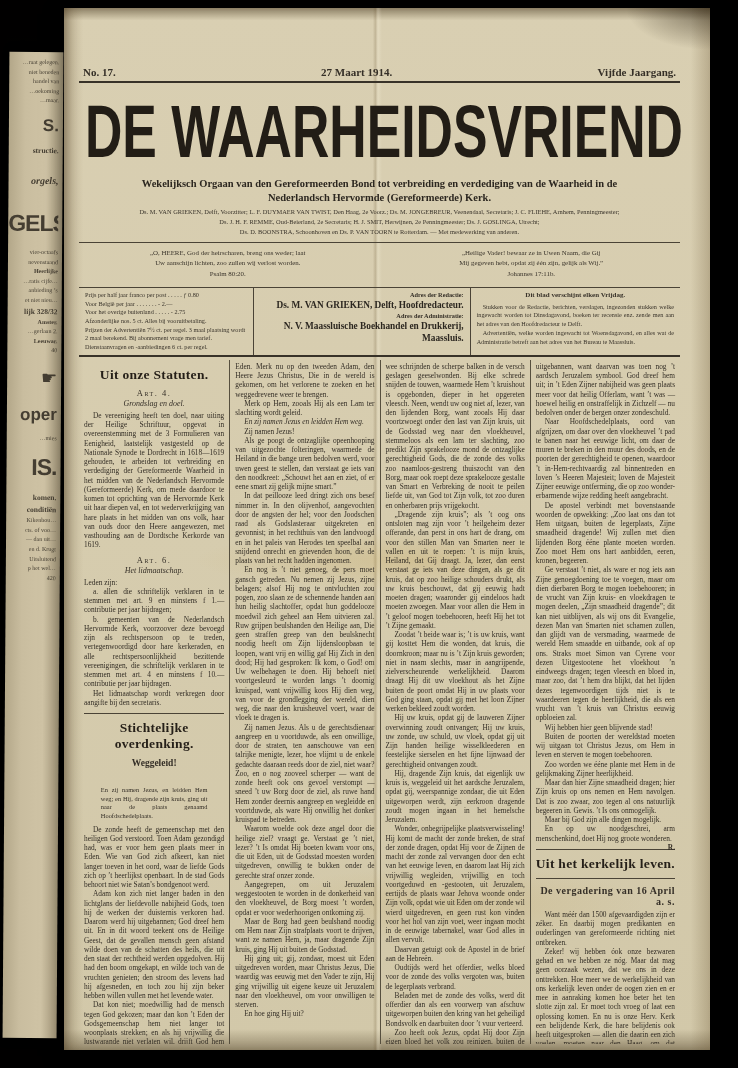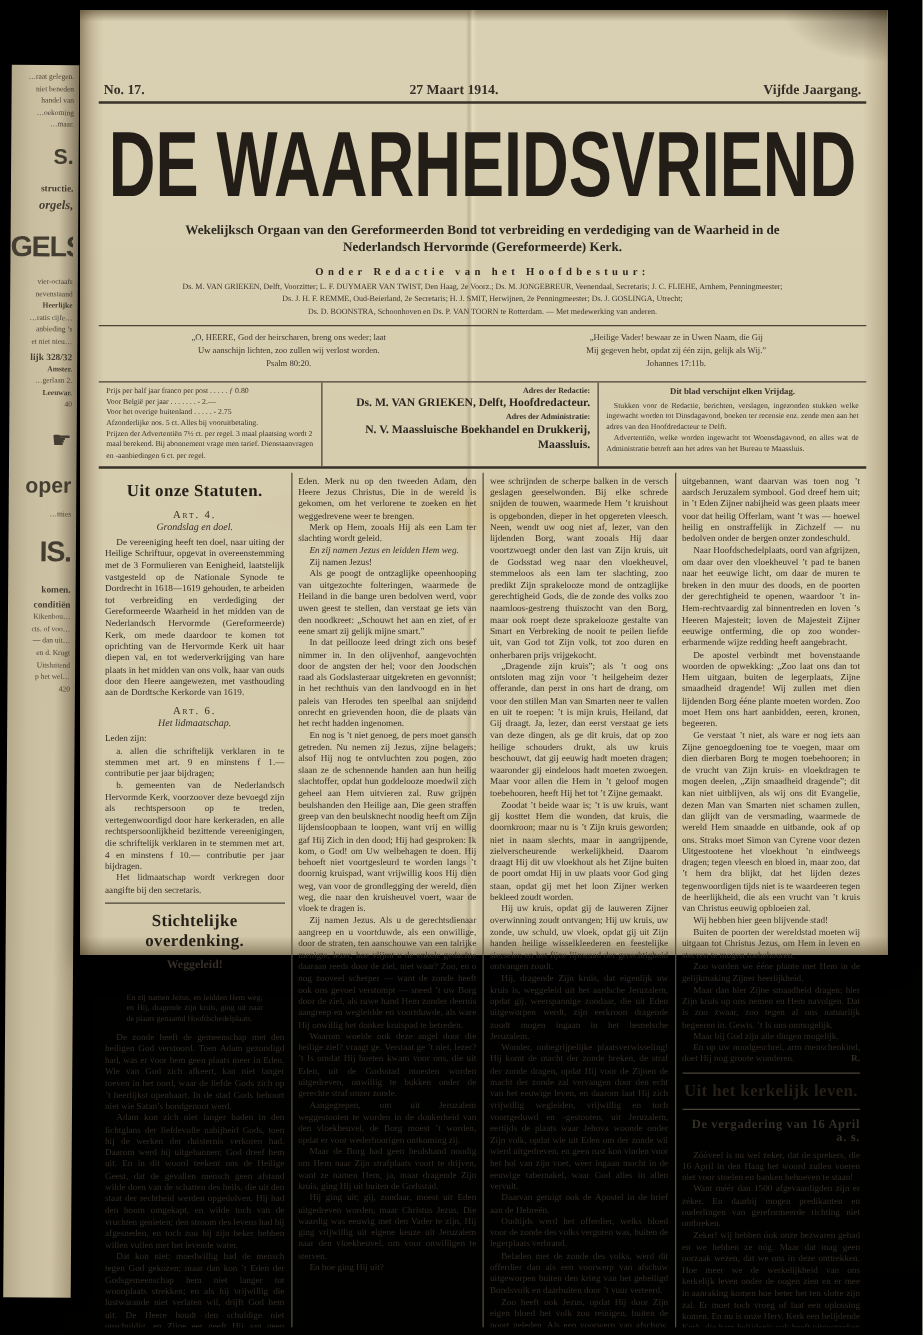--- a/index.html
+++ b/index.html
@@ -13,36 +13,36 @@
   
   .left-page{position:absolute;left:6px;top:52px;width:54px;height:986px;
              background:linear-gradient(90deg,#b3a789 0%,#c9bd9f 30%,#cfc3a5 70%,#a79a7c 100%);
              transform:rotate(.4deg);overflow:hidden;
              box-shadow:4px 0 10px rgba(0,0,0,.6);
              padding:6px 4px 6px 0;box-sizing:border-box;text-align:right;}
   .frag{color:#453e32;line-height:1.6;white-space:nowrap;overflow:hidden;}
   .frag-xs{font-size:6px;}
   .frag-xs-b{font-size:6px;font-weight:bold;}
   .frag-sm-b{font-size:7.5px;font-weight:bold;}
-  .frag-md{font-size:10px;font-weight:bold;font-style:italic;margin:0 0;}
+  .frag-md{font-size:10px;font-weight:bold;font-style:italic;margin:16px 0;}
   .frag-lg{font-size:17px;font-weight:bold;margin:6px 0;font-family:"Liberation Sans",sans-serif;}
   .frag-xl{font-size:23px;font-weight:bold;margin:6px 0;font-family:"Liberation Sans",sans-serif;letter-spacing:-1px;}
   .frag-hand{font-size:18px;margin:8px 0;}
   
-  .page{position:absolute;left:64px;top:8px;width:646px;height:756px;
+  .page{position:absolute;left:64px;top:8px;width:646px;height:1042px;
         background:#d7cdaf;
         background-image:
           radial-gradient(120px 60px at 100% 0%, rgba(40,30,15,.55), rgba(40,30,15,0) 70%),
           radial-gradient(300px 40px at 55% 53%, rgba(190,150,60,.22), rgba(190,150,60,0) 75%),
           radial-gradient(260px 50px at 60% 86%, rgba(185,150,70,.18), rgba(185,150,70,0) 75%),
           linear-gradient(90deg, rgba(110,90,55,.25) 0%, rgba(110,90,55,0) 3%, rgba(110,90,55,0) 47.8%, rgba(110,90,55,.22) 48.2%, rgba(255,250,230,.25) 48.6%, rgba(110,90,55,0) 49.2%, rgba(110,90,55,0) 97%, rgba(110,90,55,.3) 100%),
           linear-gradient(180deg, rgba(80,65,40,.5) 0%, rgba(80,65,40,0) 1.2%, rgba(80,65,40,0) 98%, rgba(80,65,40,.45) 100%),
           linear-gradient(180deg,#d9cfb2 0%,#d6ccae 50%,#d2c8a9 100%);
         box-shadow:inset 7px 0 12px -5px rgba(55,40,20,.5), 0 6px 18px rgba(0,0,0,.5);
-        box-sizing:border-box;padding:58px 17px 0 15px;}
+        box-sizing:border-box;padding:58px 30px 0 15px;}
   .issue-row{display:flex;justify-content:space-between;align-items:baseline;
              font-size:11px;font-weight:bold;padding:0 4px 3px 4px;
              border-bottom:2px solid #383228;}
   .masthead-wrap{text-align:center;margin-top:9px;}
   .subtitle{font-weight:bold;font-size:10.5px;text-align:center;line-height:1.3;margin-top:5px;color:#2c2720;}
   .redactie{font-weight:bold;font-size:8.5px;letter-spacing:3.5px;text-align:center;margin-top:7px;color:#2c2720;}
   .board{margin-top:3px;text-align:center;}
   .board div{font-size:6.4px;line-height:1.55;color:#3a342b;}
   .rule-thin{border-top:1px solid #4a4336;margin-top:5px;}
   .quotes-row{display:flex;align-items:center;gap:10px;padding:5px 2px 4px 2px;}
@@ -131,21 +131,20 @@
       <svg width="610" height="76" viewBox="0 0 610 76">
         <text x="305" y="65" text-anchor="middle" textLength="598" lengthAdjust="spacingAndGlyphs" font-size="74" font-family="Liberation Sans, sans-serif" font-weight="bold" fill="#221d16">DE WAARHEIDSVRIEND</text>
       </svg>
     </div>
 
     <div class="subtitle">
       <div>Wekelijksch Orgaan van den Gereformeerden Bond tot verbreiding en verdediging van de Waarheid in de</div>
       <div>Nederlandsch Hervormde (Gereformeerde) Kerk.</div>
     </div>
 
-    <div class="redactie">Onder Redactie van het Hoofdbestuur:</div>
 
     <div class="board">
         <div>Ds. M. VAN GRIEKEN, Delft, Voorzitter; L. F. DUYMAER VAN TWIST, Den Haag, 2e Voorz.; Ds. M. JONGEBREUR, Veenendaal, Secretaris; J. C. FLIEHE, Arnhem, Penningmeester;</div>
         <div>Ds. J. H. F. REMME, Oud-Beierland, 2e Secretaris; H. J. SMIT, Herwijnen, 2e Penningmeester; Ds. J. GOSLINGA, Utrecht;</div>
         <div>Ds. D. BOONSTRA, Schoonhoven en Ds. P. VAN TOORN te Rotterdam. — Met medewerking van anderen.</div>
       </div>
 
     <div class="rule-thin"></div>
 
     <div class="quotes-row">
@@ -241,20 +240,19 @@
           <div class="blk-p">Wij hebben hier geen blijvende stad!</div>
           <div class="blk-p">Buiten de poorten der wereldstad moeten wij uitgaan tot Christus Jezus, om Hem in leven en sterven te mogen toebehooren.</div>
           <div class="blk-p">Zoo worden we ééne plante met Hem in de gelijkmaking Zijner heerlijkheid.</div>
           <div class="blk-p">Maar dan hier Zijne smaadheid dragen; hier Zijn kruis op ons nemen en Hem navolgen. Dat is zoo zwaar, zoo tegen al ons natuurlijk begeeren in. Gewis. ’t Is ons onmogelijk.</div>
           <div class="blk-p">Maar bij God zijn alle dingen mogelijk.</div>
           <div class="blk-psig">En op uw noodgeschrei, arm menschenkind, doet Hij nog groote wonderen.<span class="sig">R.</span></div>
           <div class="blk-rule"></div>
           <h2 class="blk-h2">Uit het kerkelijk leven.</h2>
           <div class="blk-rule"></div>
           <div class="blk-subb2">De vergadering van 16 April a. s.</div>
-          <div class="blk-p">Zóóveel is nu wel zeker, dat de sprekers, die 16 April in den Haag het woord zullen voeren niet voor stoelen en banken behoeven te staan!</div>
           <div class="blk-p">Want méér dan 1500 afgevaardigden zijn er zéker. En daarbij mogen predikanten en ouderlingen van gereformeerde richting niet ontbreken.</div>
           <div class="blk-p">Zeker! wij hebben óok onze bezwaren gehad en we hebben ze nóg. Maar dat mag geen oorzaak wezen, dat we ons in deze onttrekken. Hoe meer we de werkelijkheid van ons kerkelijk leven onder de oogen zien en er mee in aanraking komen hoe beter het ten slotte zijn zal. Er moet toch vroeg of laat een oplossing komen. En nu is onze Herv. Kerk een belijdende Kerk, die hare belijdenis ook heeft uitgesproken — allen die daarin een zich voelen, moeten naar den Haag, om dat belijdend karakter der Kerk te verdedigen en te handhaven.</div>
         </div>
     </div>
 
   </div>
 </div>
 
 </body></html>

